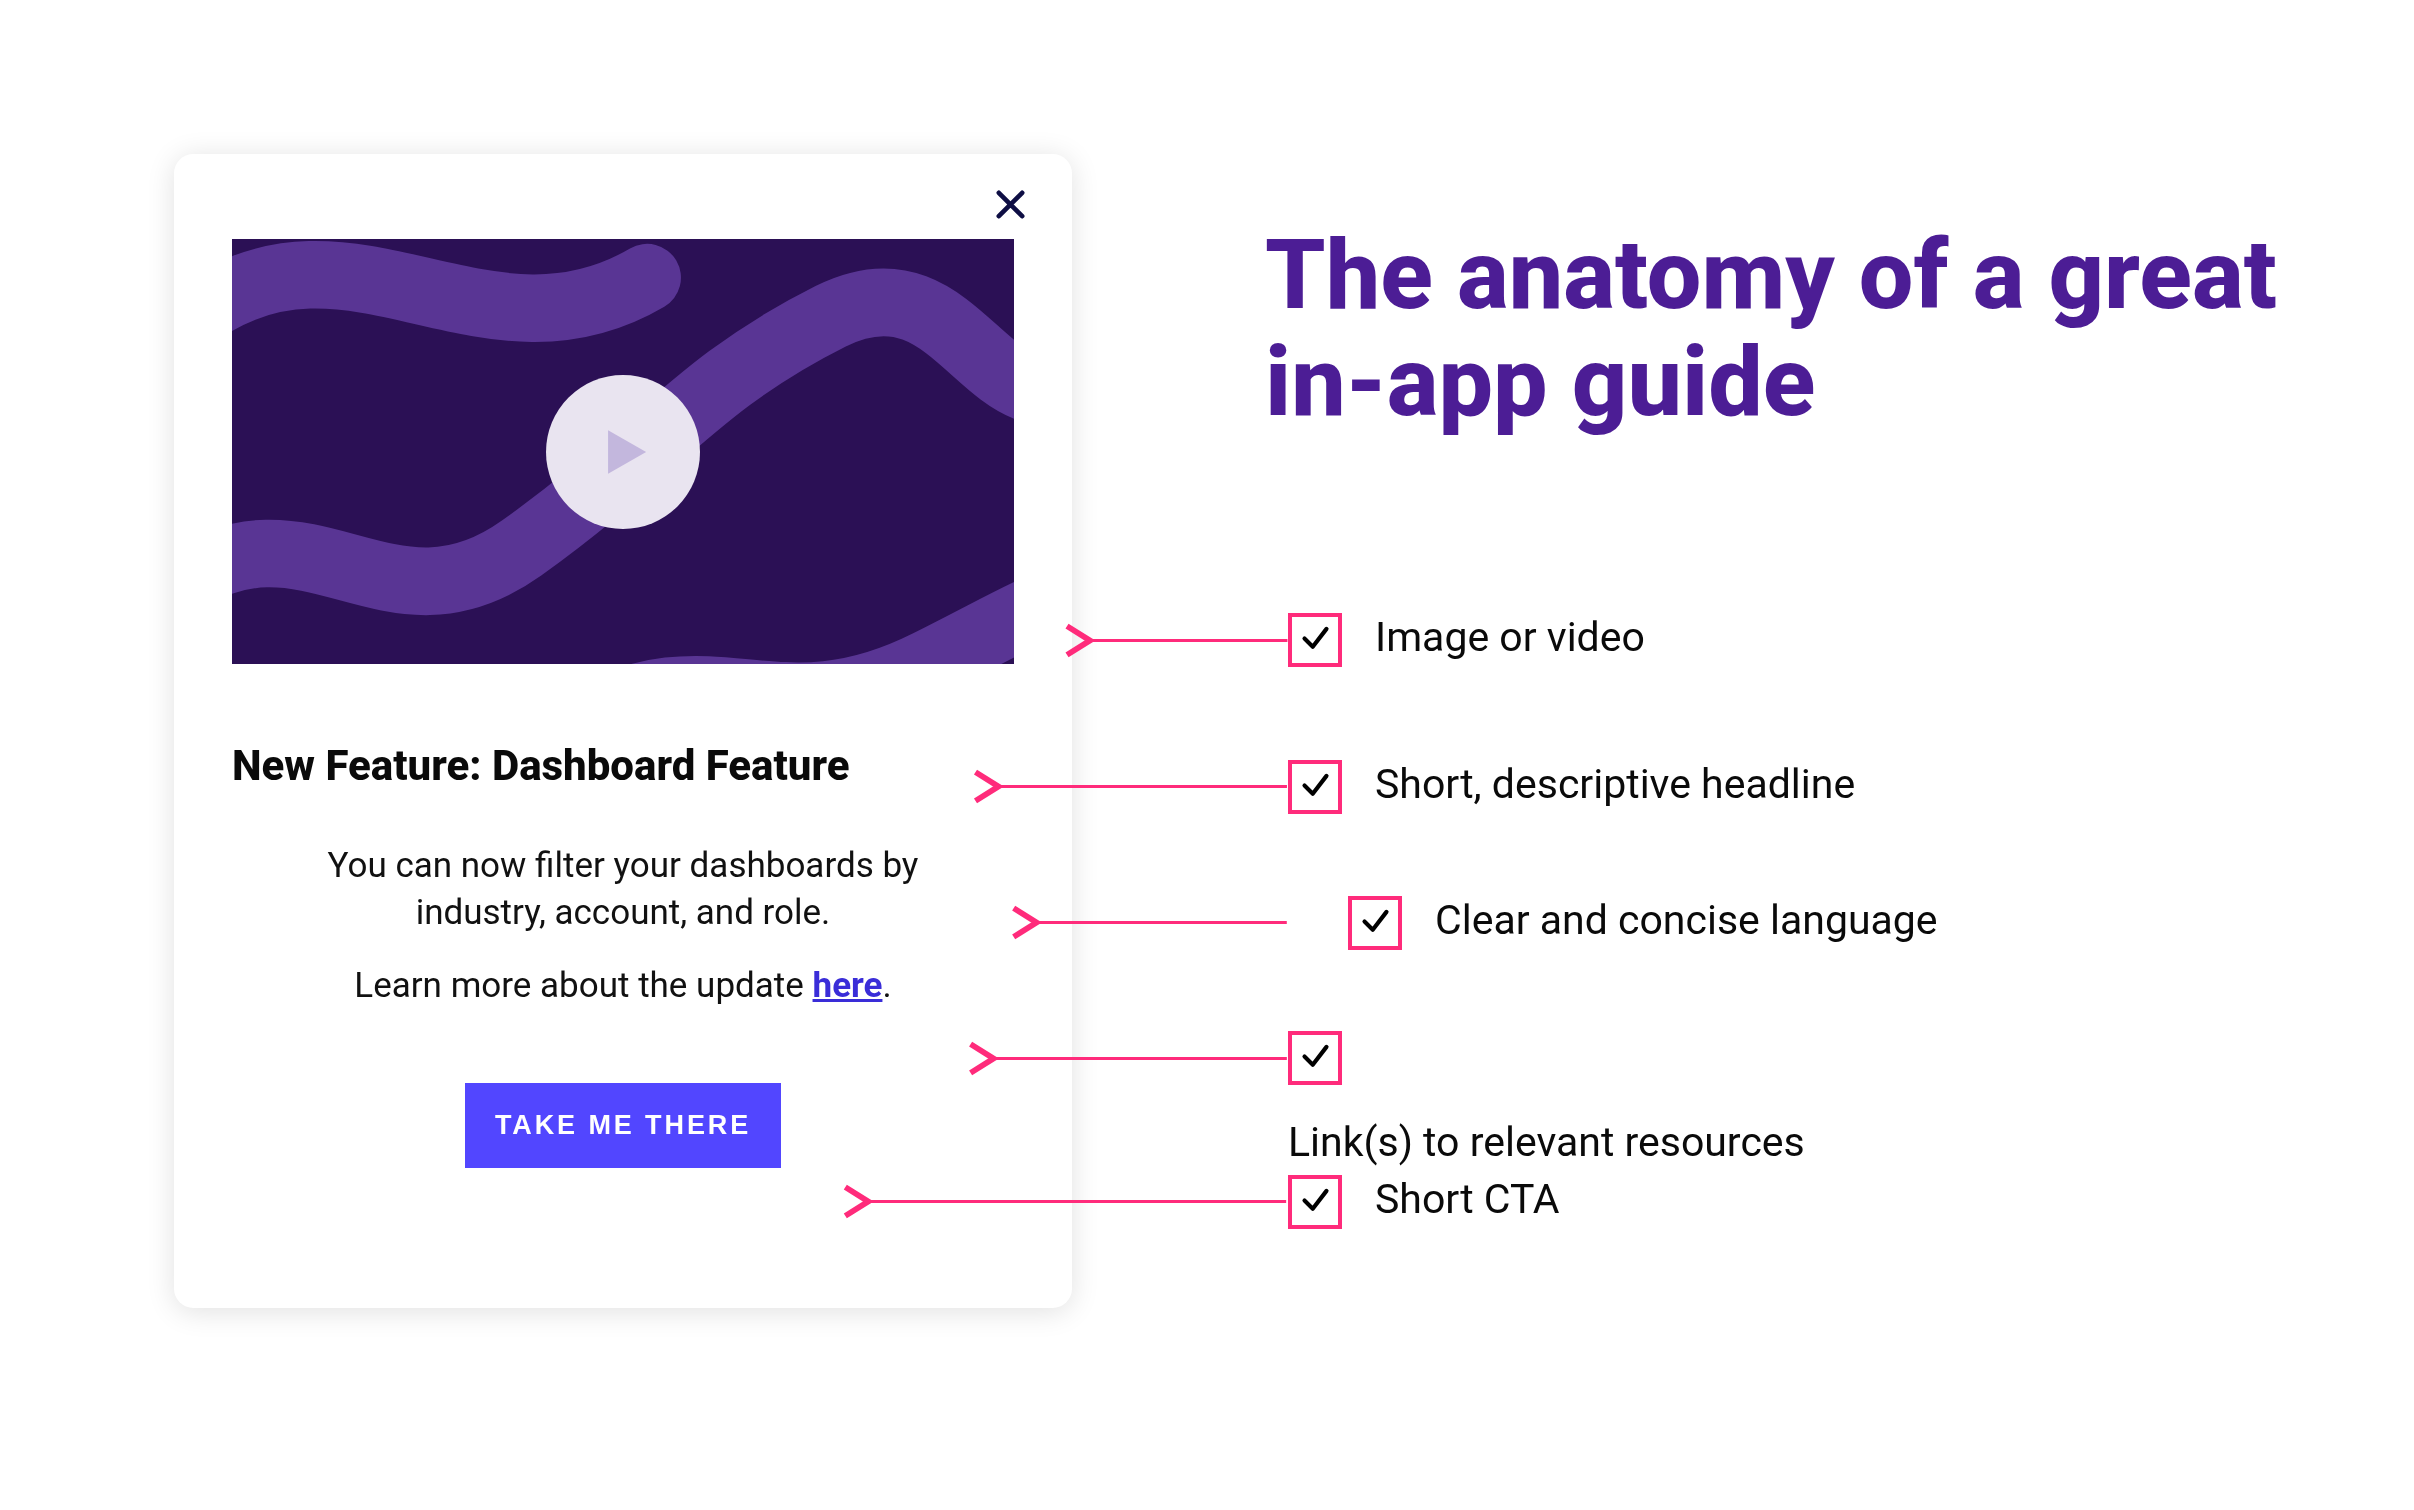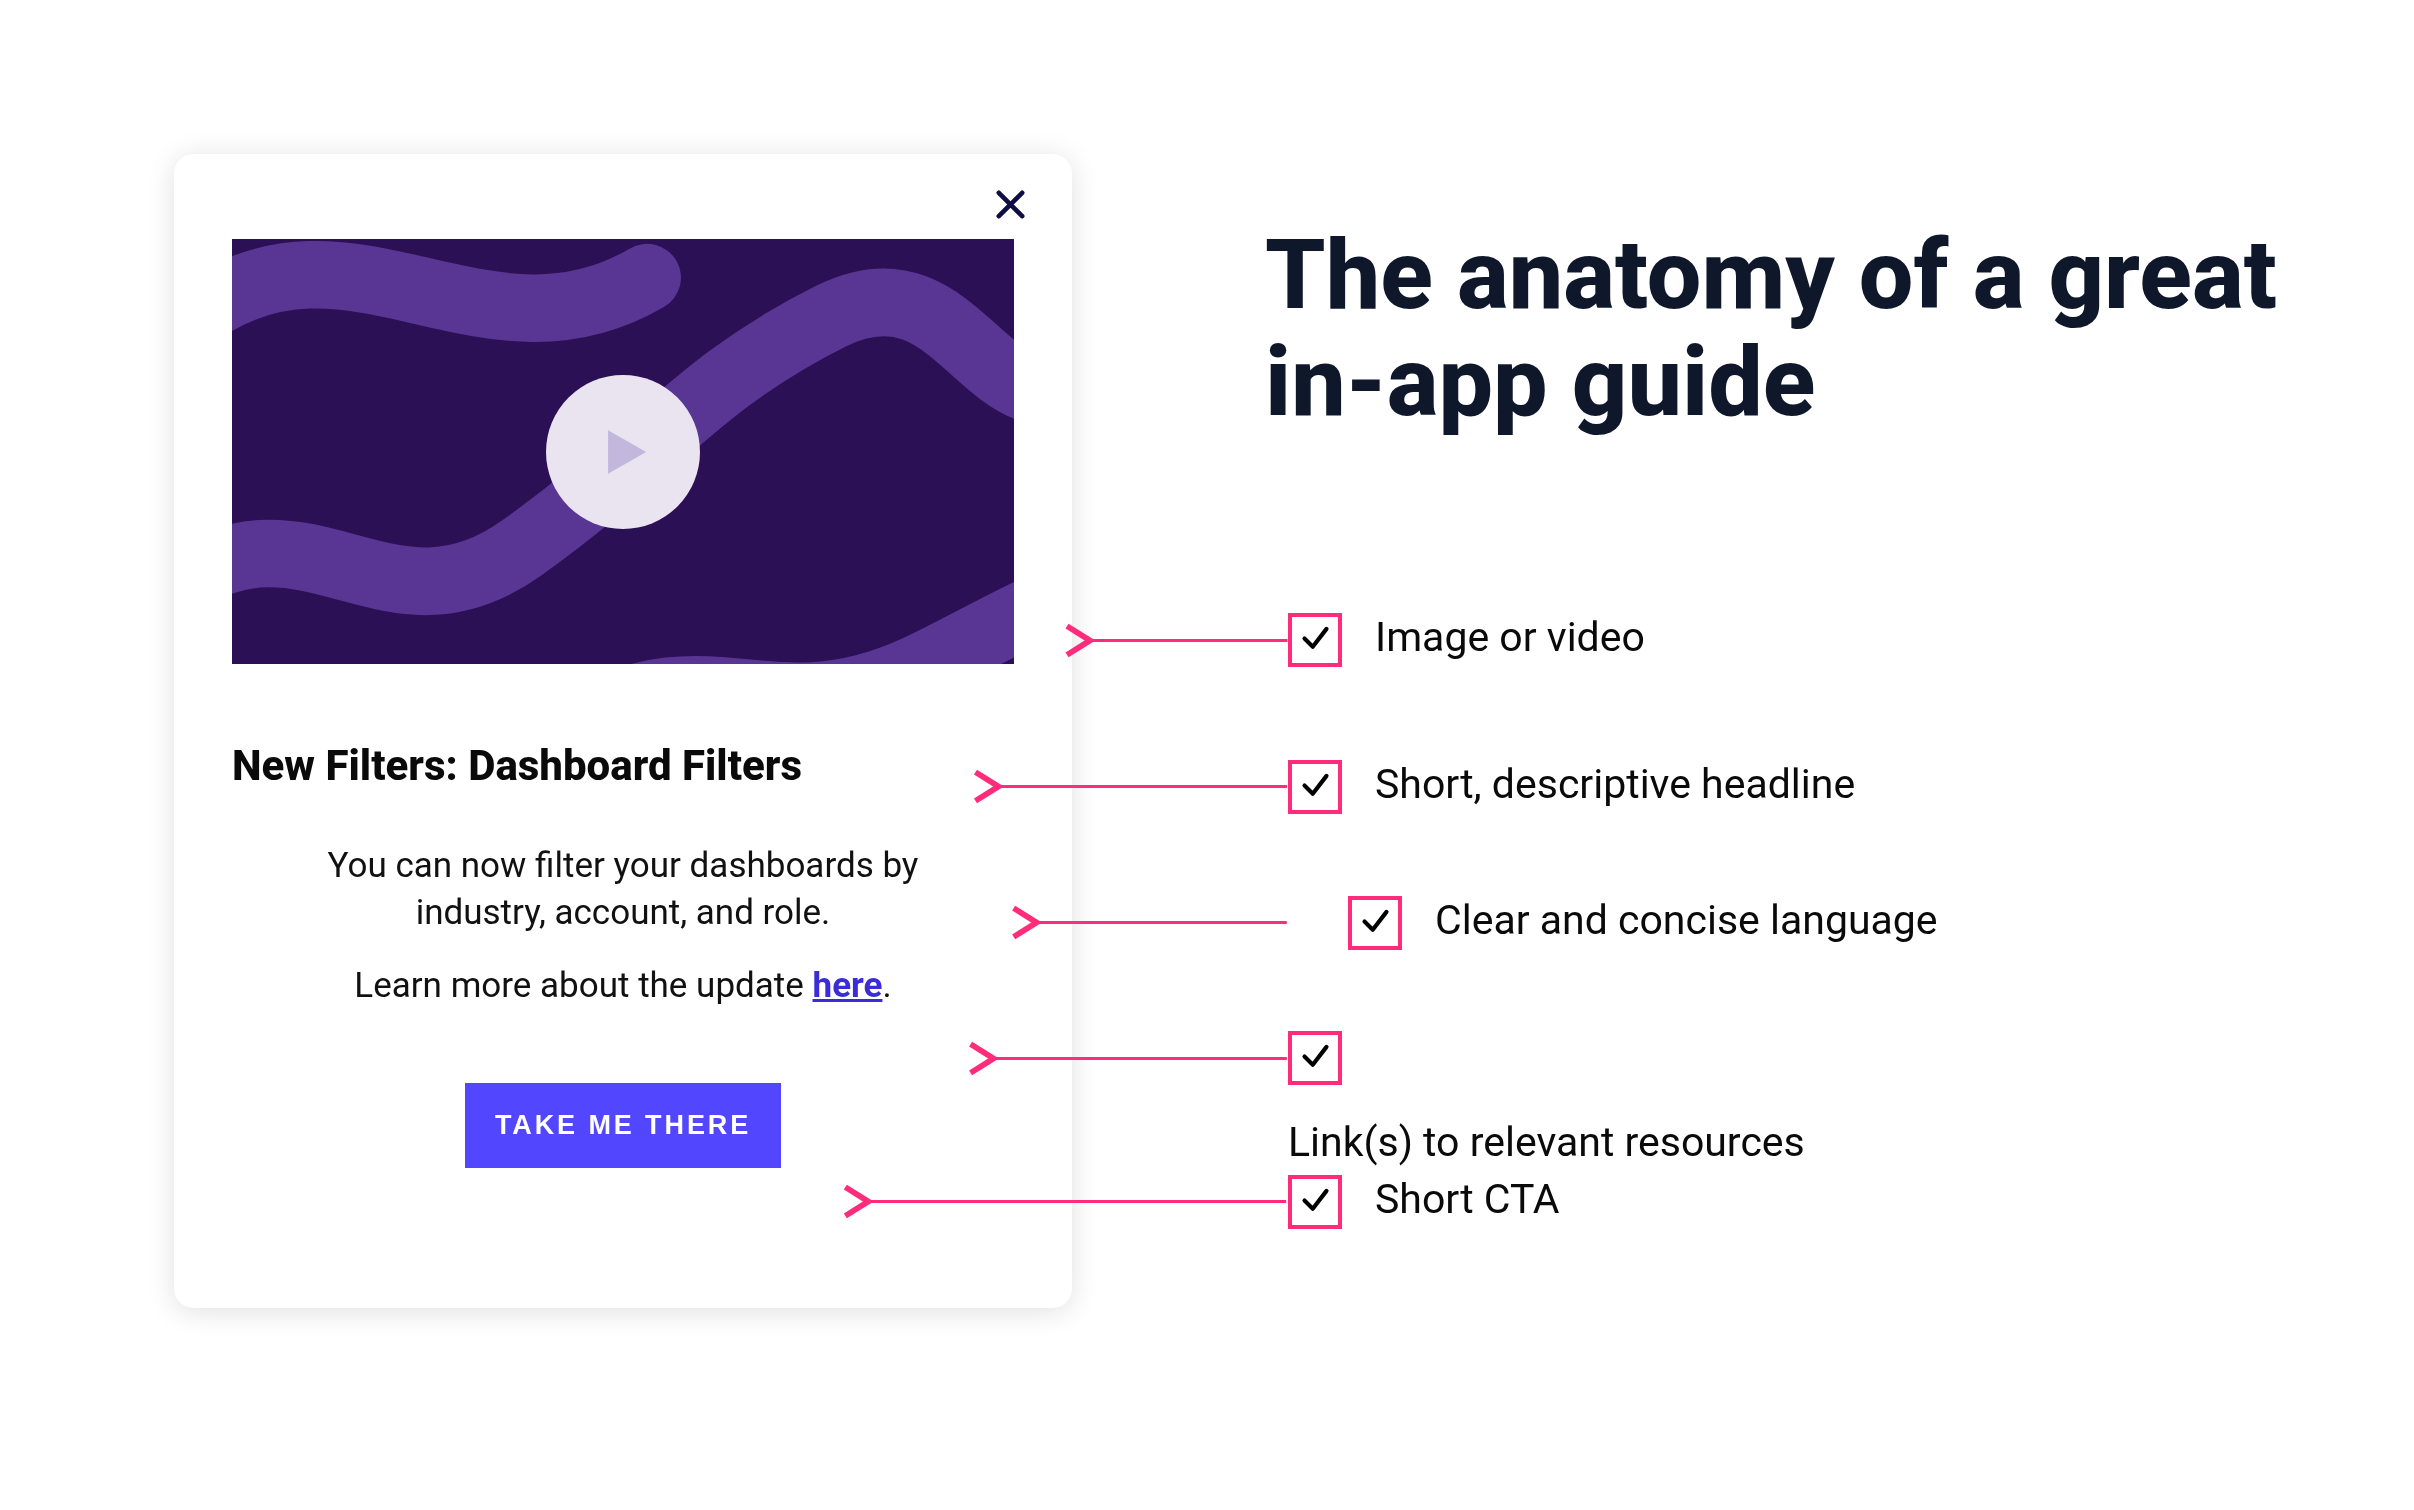--- a/index.html
+++ b/index.html
@@ -91,21 +91,21 @@
       letter-spacing: 2.9px;
       cursor: pointer;
     }
 
     .title {
       position: absolute;
       left: 1265px;
       top: 222px;
       font-size: 97px;
       font-weight: 800;
-      color: #0f172a;
+      color: #4c1d95;
       line-height: 1.1;
       width: 1062px;
     }
 
     .check-row {
       position: absolute;
       display: flex;
       align-items: flex-start;
       gap: 33px;
     }
@@ -149,21 +149,21 @@
     </svg>
     <div class="play-circle">
       <span class="play-triangle">
         <svg viewBox="0 0 100 100">
             <polygon points="28,18 84,50 28,82" fill="#c3b7dd"></polygon>
           </svg>
       </span>
     </div>
   </div>
 
-  <h2 class="headline">New Filters: Dashboard Filters</h2>
+  <h2 class="headline">New Feature: Dashboard Feature</h2>
 
   <p class="body-text">You can now filter your dashboards by industry, account, and role.</p>
 
   <p class="learn-more">
     <span>Learn more about the update </span><a href="#">here</a><span>.</span>
   </p>
 
   <button class="cta">TAKE ME THERE</button>
 </div>
 

